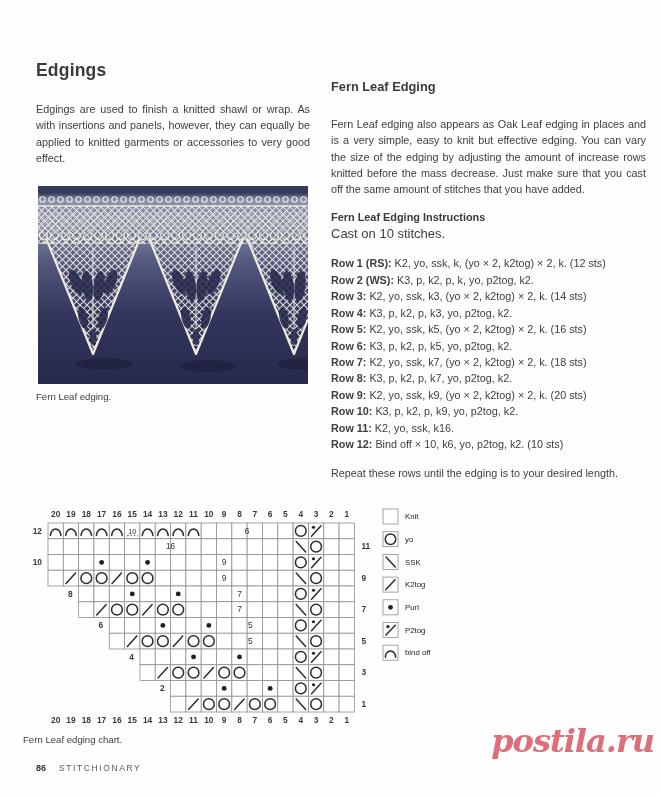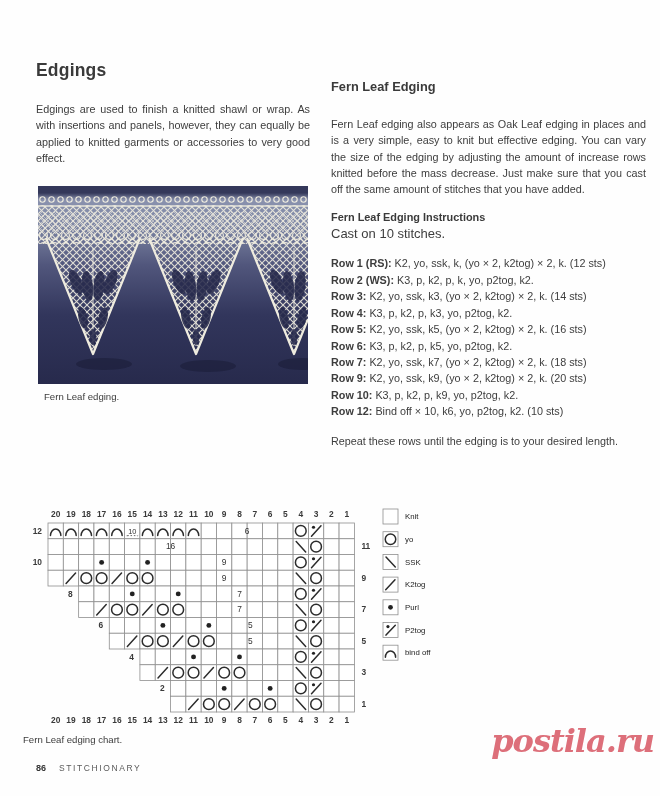--- a/index.html
+++ b/index.html
@@ -9,21 +9,21 @@
     margin:0 auto;
   }
   .col-left{position:absolute; left:36px; top:60px; width:274px;}
   .col-right{position:absolute; left:331px; top:76px; width:315px;}
   h1.title{font-size:17.5px; font-weight:bold; color:#3a3a3a; margin:0 0 20px 0; letter-spacing:0.2px;}
   h2.title{font-size:12.8px; font-weight:bold; color:#3a3a3a; margin:3px 0 22px 0;}
   p.body{font-size:10.8px; line-height:16.3px; text-align:justify; margin:0;}
   .photo-wrap{position:absolute; left:38px; top:186px; width:270px; height:198px;}
   .photo-wrap svg{display:block;}
   .caption{position:absolute; font-size:9.6px; color:#3c3c3c;}
-  .cap-photo{left:44px; top:391px;}
+  .cap-photo{left:36px; top:391px;}
   .cap-chart{left:23px; top:734px;}
   h3.instr-title{font-size:10.9px; font-weight:bold; color:#3a3a3a; margin:14px 0 0 0;}
   .cast-on{font-size:13px; margin:3px 0 14px 0;}
   .instr-row{font-size:10.8px; line-height:16.4px; white-space:nowrap;}
   .repeat-note{font-size:10.8px; margin-top:15px;}
   .chart-svg{position:absolute; left:0; top:495px;}
   .footer{position:absolute; left:36px; top:763px; font-size:8.5px; color:#4a4a4a;}
   .footer b{font-size:9px; color:#333; margin-right:13px;}
   .footer span{letter-spacing:1.6px; color:#5a5a5a;}
   .watermark{
@@ -140,22 +140,24 @@
     <h3 class="instr-title">Fern Leaf Edging Instructions</h3>
     <div class="cast-on">Cast on 10 stitches.</div>
     <div>
         <div class="instr-row"><b>Row 1 (RS):</b><span> K2, yo, ssk, k, (yo × 2, k2tog) × 2, k. (12 sts)</span></div>
         <div class="instr-row"><b>Row 2 (WS):</b><span> K3, p, k2, p, k, yo, p2tog, k2.</span></div>
         <div class="instr-row"><b>Row 3:</b><span> K2, yo, ssk, k3, (yo × 2, k2tog) × 2, k. (14 sts)</span></div>
         <div class="instr-row"><b>Row 4:</b><span> K3, p, k2, p, k3, yo, p2tog, k2.</span></div>
         <div class="instr-row"><b>Row 5:</b><span> K2, yo, ssk, k5, (yo × 2, k2tog) × 2, k. (16 sts)</span></div>
         <div class="instr-row"><b>Row 6:</b><span> K3, p, k2, p, k5, yo, p2tog, k2.</span></div>
         <div class="instr-row"><b>Row 7:</b><span> K2, yo, ssk, k7, (yo × 2, k2tog) × 2, k. (18 sts)</span></div>
+        <div class="instr-row"><b>Row 8:</b><span> K3, p, k2, p, k7, yo, p2tog, k2.</span></div>
         <div class="instr-row"><b>Row 9:</b><span> K2, yo, ssk, k9, (yo × 2, k2tog) × 2, k. (20 sts)</span></div>
         <div class="instr-row"><b>Row 10:</b><span> K3, p, k2, p, k9, yo, p2tog, k2.</span></div>
+        <div class="instr-row"><b>Row 11:</b><span> K2, yo, ssk, k16.</span></div>
         <div class="instr-row"><b>Row 12:</b><span> Bind off × 10, k6, yo, p2tog, k2. (10 sts)</span></div>
       </div>
     <p class="repeat-note">Repeat these rows until the edging is to your desired length.</p>
   </div>
 
   <svg class="chart-svg" width="660" height="250" viewBox="0 495 660 250" id="chart">
       <text class="colnum" x="55.66" y="517">20</text>
       <text class="colnum" x="55.66" y="723">20</text>
       <text class="colnum" x="70.98" y="517">19</text>
       <text class="colnum" x="70.98" y="723">19</text>

